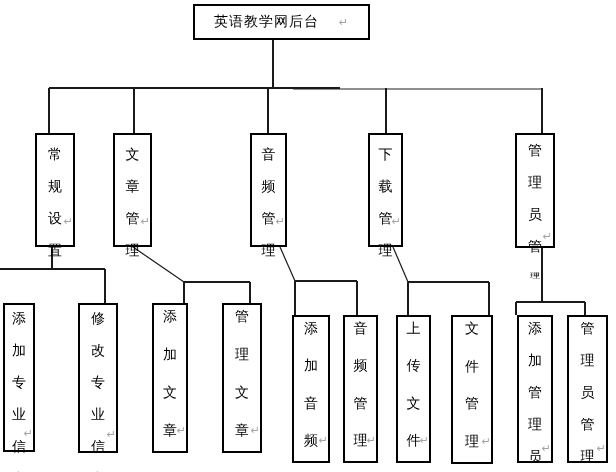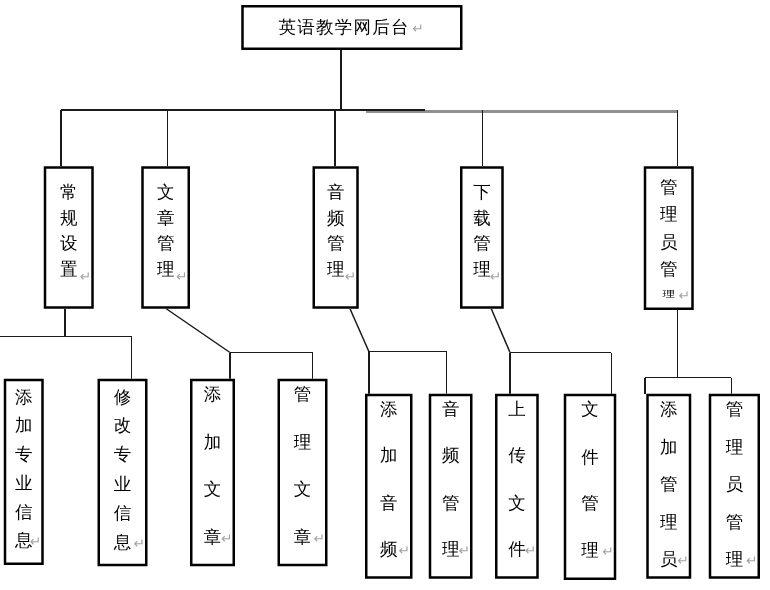--- a/index.html
+++ b/index.html
@@ -2,21 +2,21 @@
 <html><head>
 <meta charset="utf-8">
 <style>
   html,body{margin:0;padding:0;background:#fff;}
   .canvas{
     position:relative;width:616px;height:472px;background:#ffffff;overflow:hidden;
     font-family:"DejaVu Sans","Liberation Sans",sans-serif;color:#000;
   }
   svg.connectors{position:absolute;left:0;top:0;}
   .node{
-    position:absolute;border:2px solid #000;background:#fff;box-sizing:border-box;
+    position:absolute;border:2px solid #000;background:#fff;box-sizing:border-box;gap:18px;
   }
   .hbox{display:flex;align-items:center;justify-content:center;font-size:14px;letter-spacing:1px;}
   .vbox{display:flex;flex-direction:column;align-items:center;justify-content:space-between;font-size:14px;line-height:1;}
   .vbox .vchar{display:block;height:14px;}
   
   .lv2{padding:12px 0 22px;}
   .lv2-admin{padding:8px 0 5px;}
   .lv2-admin .vchar:nth-child(5){font-size:10px;transform:scaleY(0.7);height:10px;}
   .lv3-6{padding:6px 0 10px;}
   .lv3-4{padding:4px 0 14px;}

